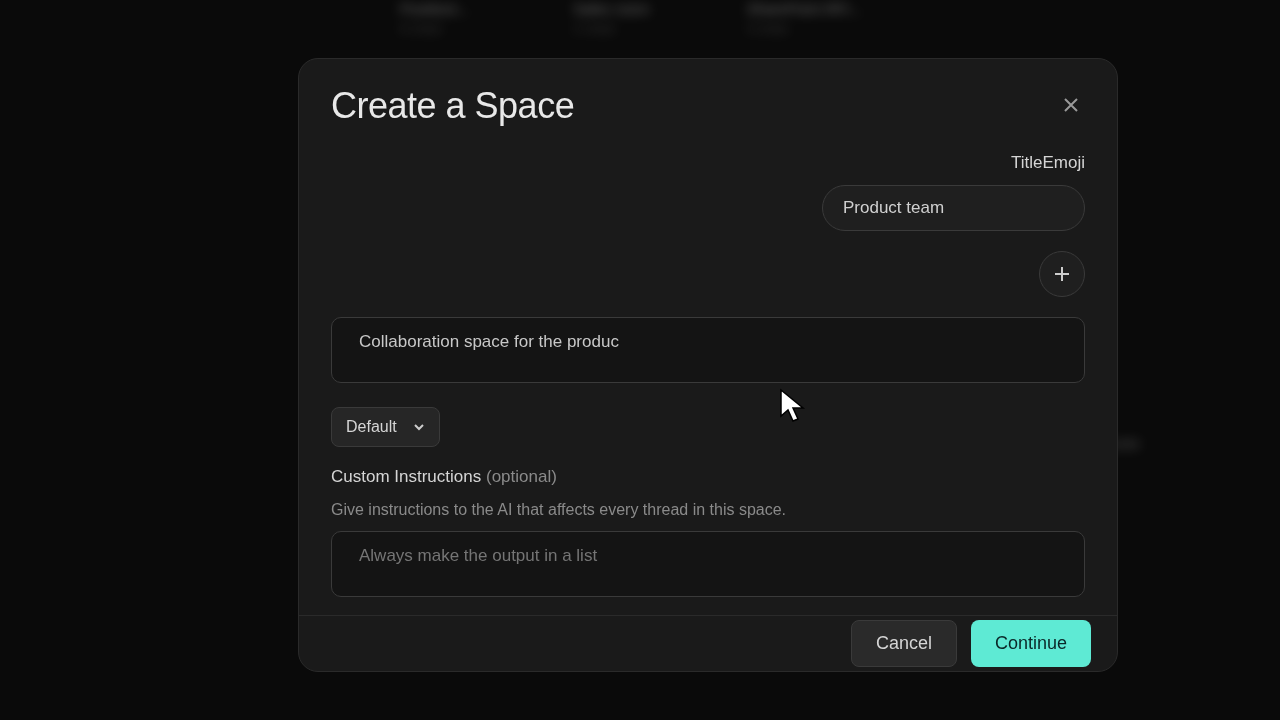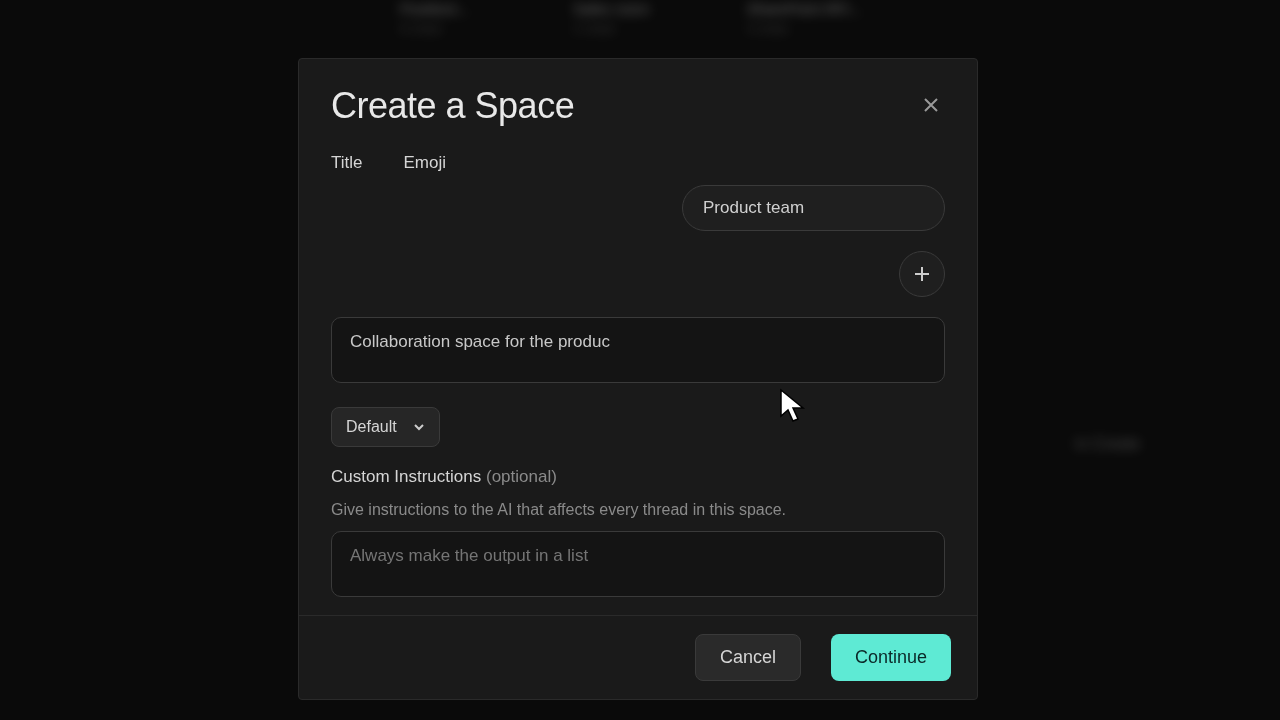--- a/index.html
+++ b/index.html
@@ -20,44 +20,44 @@
     .bg-card-title { color: #ccc; font-size: 15px; margin-bottom: 4px; white-space: nowrap; }
     .bg-card-sub { color: #666; font-size: 13px; }
     .bg-link {
       position: absolute; right: 140px; top: 435px;
       color: #888; font-size: 16px; filter: blur(6px); opacity: 0.5;
       white-space: nowrap;
     }
     .modal {
       position: absolute;
       left: 298px; top: 58px;
-      width: 680px;
+      width: 820px;
       background: #1a1a1a;
       border: 1px solid #2a2a2a;
-      border-radius: 4px;
+      border-radius: 20px;
       padding: 0;
     }
     .modal-header {
       display: flex; justify-content: space-between; align-items: flex-start;
       padding: 26px 32px 18px 32px;
     }
     .modal-title {
       font-size: 36px; font-weight: 400; color: #e8e8e8; letter-spacing: -0.5px;
     }
     .close-btn {
       background: none; border: none; cursor: pointer;
       color: #888; width: 28px; height: 28px;
       display: flex; align-items: center; justify-content: center;
       margin-top: 6px;
     }
     .modal-body { padding: 8px 32px 0 32px; }
     .field-row { display: flex; gap: 20px; align-items: flex-end; margin-bottom: 20px; flex-direction: column; }
     .field { flex: 1; }
     .label { font-size: 17px; color: #d5d5d5; margin-bottom: 12px; display: block; }
-    .label-row { display: flex; justify-content: flex-start; align-items: baseline; gap: 41px; }
+    .label-row { display: flex; justify-content: flex-end; align-items: baseline; }
     .label-emoji { font-size: 17px; color: #d5d5d5; margin-bottom: 12px; }
     .label .optional { color: #8a8a8a; font-weight: 400; }
     .text-input {
       width: 100%;
       background: #1f1f1f;
       border: 1px solid #3a3a3a;
       border-radius: 24px;
       padding: 12px 20px;
       font-size: 17px;
       color: #d0d0d0;
@@ -69,43 +69,43 @@
       border: 1px solid #3a3a3a;
       border-radius: 50%;
       display: flex; align-items: center; justify-content: center;
       cursor: pointer;
     }
     .textarea {
       width: 100%;
       background: #141414;
       border: 1px solid #3a3a3a;
       border-radius: 10px;
-      padding: 14px 18px;
+      padding: 14px 27px;
       font-size: 17px;
       color: #c8c8c8;
       outline: none;
       resize: none;
       height: 66px;
       font-family: inherit;
     }
     .section { margin-bottom: 20px; }
     .dropdown {
       display: inline-flex; align-items: center; gap: 16px;
       background: #262626;
       border: 1px solid #3a3a3a;
       border-radius: 8px;
       padding: 10px 14px;
       cursor: pointer;
       font-size: 16px; color: #d5d5d5;
     }
     .helper { font-size: 16px; color: #8a8a8a; margin-top: 6px; margin-bottom: 12px; }
     .modal-footer {
       border-top: 1px solid #2a2a2a;
-      padding: 18px 26px;
-      display: flex; justify-content: flex-end; gap: 30px;
+      padding: 4px 26px;
+      display: flex; justify-content: flex-end; gap: 14px;
       margin-top: 14px;
     }
     .btn {
       padding: 12px 24px;
       border-radius: 8px;
       font-size: 18px;
       cursor: pointer;
       border: none;
     }
     .btn-cancel { background: #2a2a2a; color: #d5d5d5; border: 1px solid #3a3a3a; }

